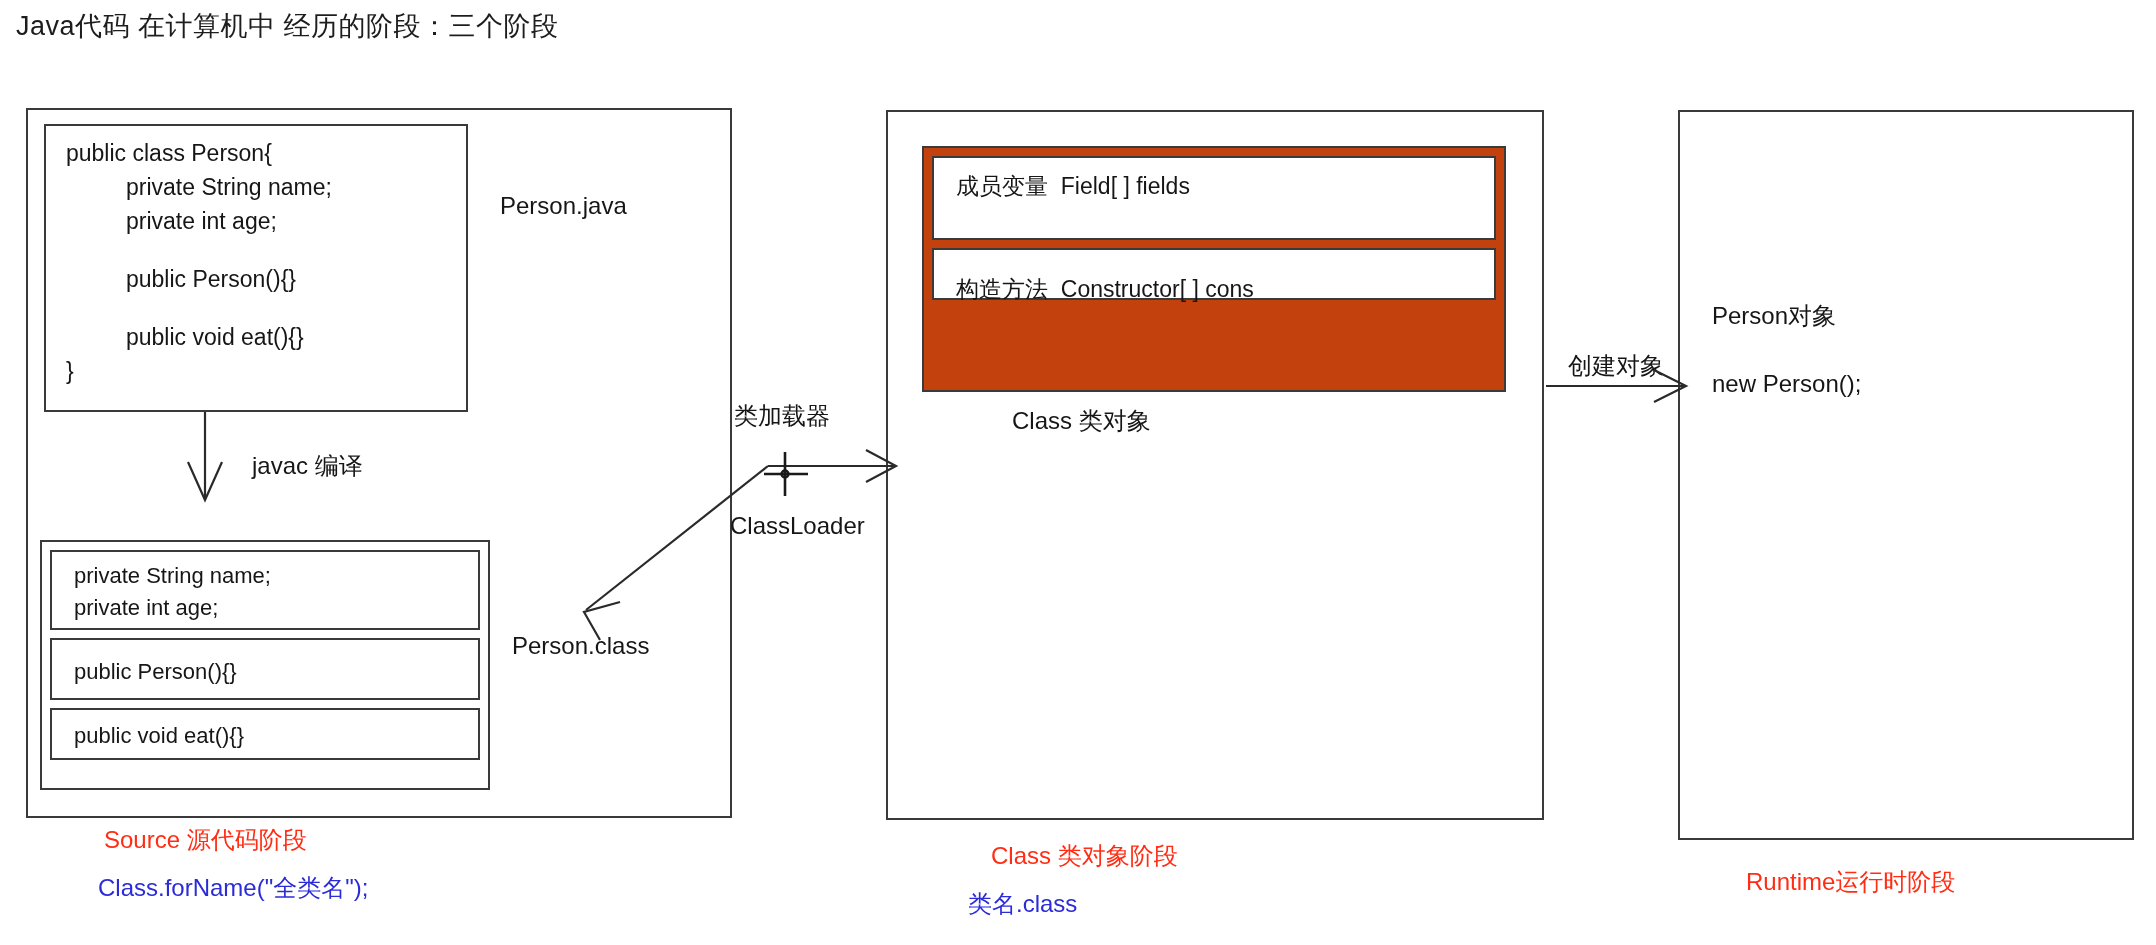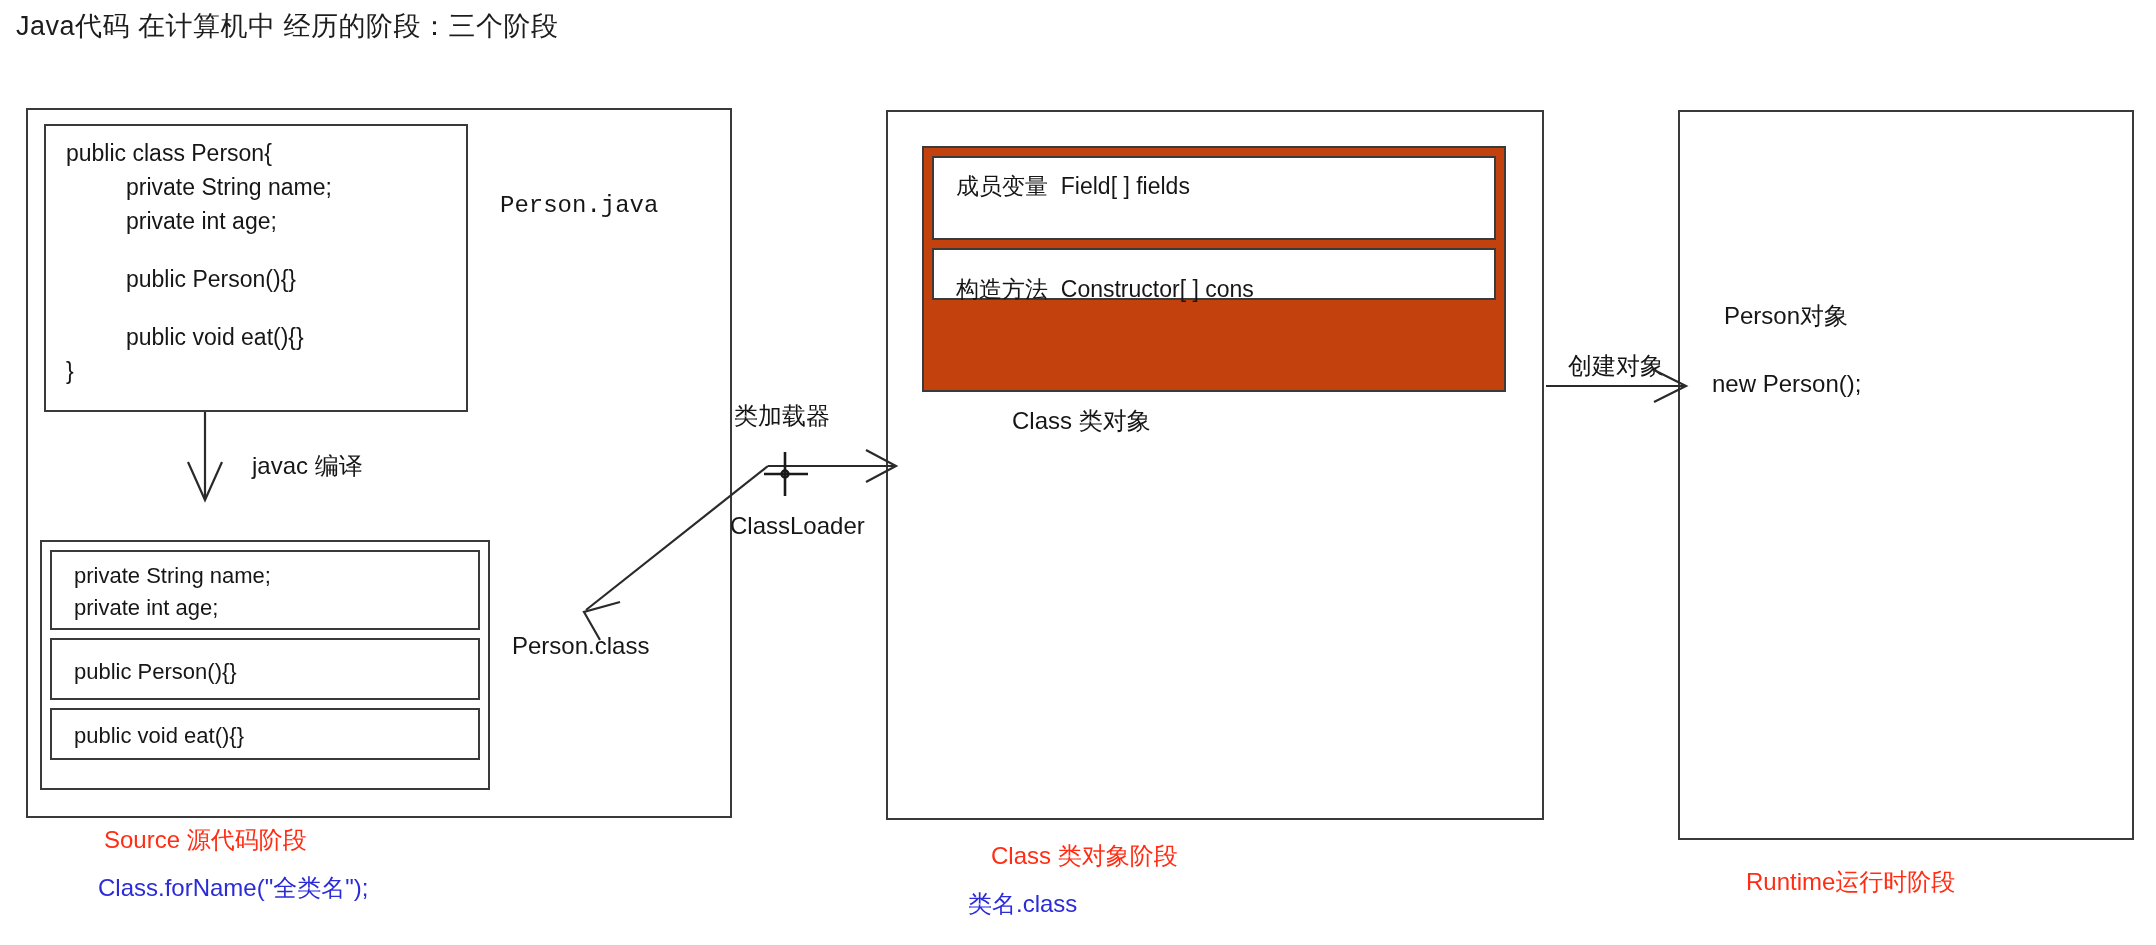--- a/index.html
+++ b/index.html
@@ -102,28 +102,28 @@
     color: #161616;
     white-space: pre;
   }
 
   
   .label {
     font-size: 24px;
     color: #161616;
     white-space: nowrap;
   }
-  #label-person-java  { left: 500px;  top: 192px; font-family: Liberation Mono, monospace; }
+  #label-person-java  { left: 500px;  top: 192px; }
   #label-person-class { left: 512px;  top: 632px; }
   #label-javac        { left: 252px;  top: 450px; }
   #label-classloader-cn { left: 734px; top: 400px; }
   #label-classloader-en { left: 730px; top: 512px; }
   #label-class-object { left: 1012px; top: 405px; }
   #label-create-obj   { left: 1568px; top: 350px; }
-  #label-person-obj   { left: 1712px; top: 300px; margin-left: 12px; }
+  #label-person-obj   { left: 1712px; top: 300px; }
   #label-new-person   { left: 1712px; top: 370px; }
 
   
   .caption-red {
     font-size: 24px;
     color: #ff2d13;
     white-space: nowrap;
   }
   .caption-blue {
     font-size: 24px;

